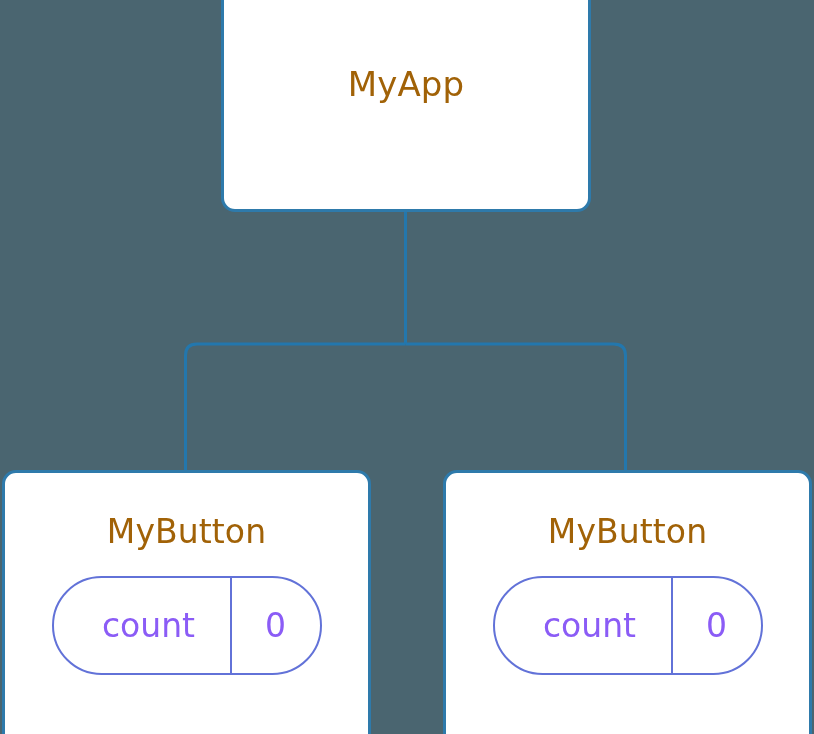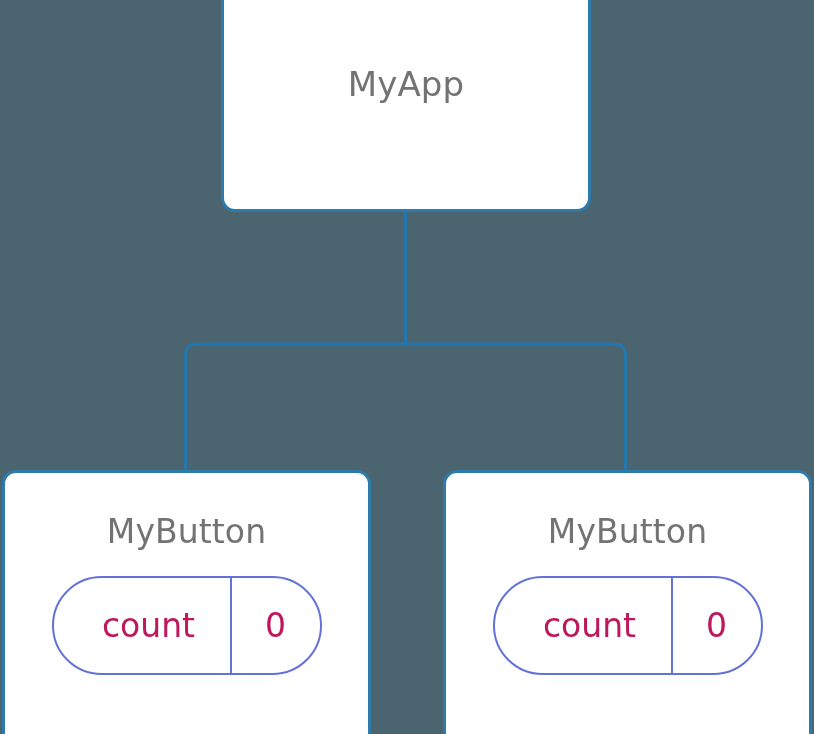--- a/index.html
+++ b/index.html
@@ -67,21 +67,21 @@
   #node-mybutton-0 {
     left: 2px;
     width: 369px;
   }
   #node-mybutton-1 {
     left: 443px;
     width: 369px;
   }
 
   .node-title {
-    color: #737373;
+    color: #a16207;
     font-size: 33px;
     font-weight: 400;
     letter-spacing: 0.1px;
     line-height: 1;
     white-space: nowrap;
   }
   #node-myapp .node-title {
     font-size: 34px;
   }
 
@@ -95,21 +95,21 @@
     border-radius: 999px;
     box-sizing: border-box;
     background: transparent;
     overflow: hidden;
   }
   .state-pill-key,
   .state-pill-value {
     display: flex;
     align-items: center;
     justify-content: center;
-    color: #be185d;
+    color: #8b5cf6;
     font-size: 33px;
     line-height: 1;
     white-space: nowrap;
     box-sizing: border-box;
   }
   .state-pill-key {
     width: 176px;
     padding-left: 14px;
   }
   .state-pill-value {

